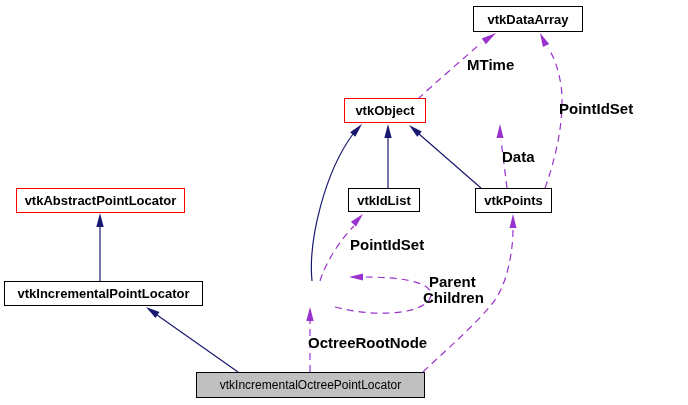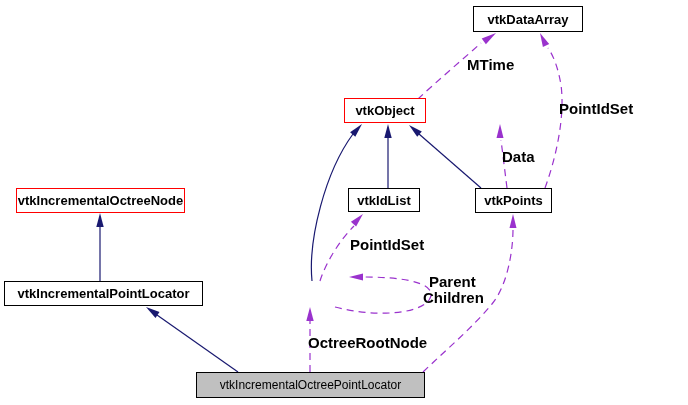--- a/index.html
+++ b/index.html
@@ -78,21 +78,21 @@
 
     <path class="use" d="M423,372 C447,349 473,327 492,304 C507,286 513,252 513,229"></path>
     <polygon class="use-head" points="513,214 509.5,228 516.5,228"></polygon>
   </svg>
 
   <div class="node" style="left:473px;top:6px;width:110px;height:26px">vtkDataArray</div>
 
   <div class="node red" style="left:344px;top:98px;width:82px;height:25px">vtkObject</div>
 
 
-  <div class="node red" style="left:16px;top:188px;width:169px;height:25px">vtkIncrementalOctreeNode</div>
+  <div class="node red" style="left:16px;top:188px;width:169px;height:25px">vtkAbstractPointLocator</div>
 
   <div class="node" style="left:348px;top:188px;width:72px;height:24px">vtkIdList</div>
 
   <div class="node" style="left:475px;top:188px;width:77px;height:25px">vtkPoints</div>
 
   <div class="node" style="left:4px;top:281px;width:199px;height:25px">vtkIncrementalPointLocator</div>
 
 
   <div class="node main" style="left:196px;top:372px;width:229px;height:26px">vtkIncrementalOctreePointLocator</div>
 

